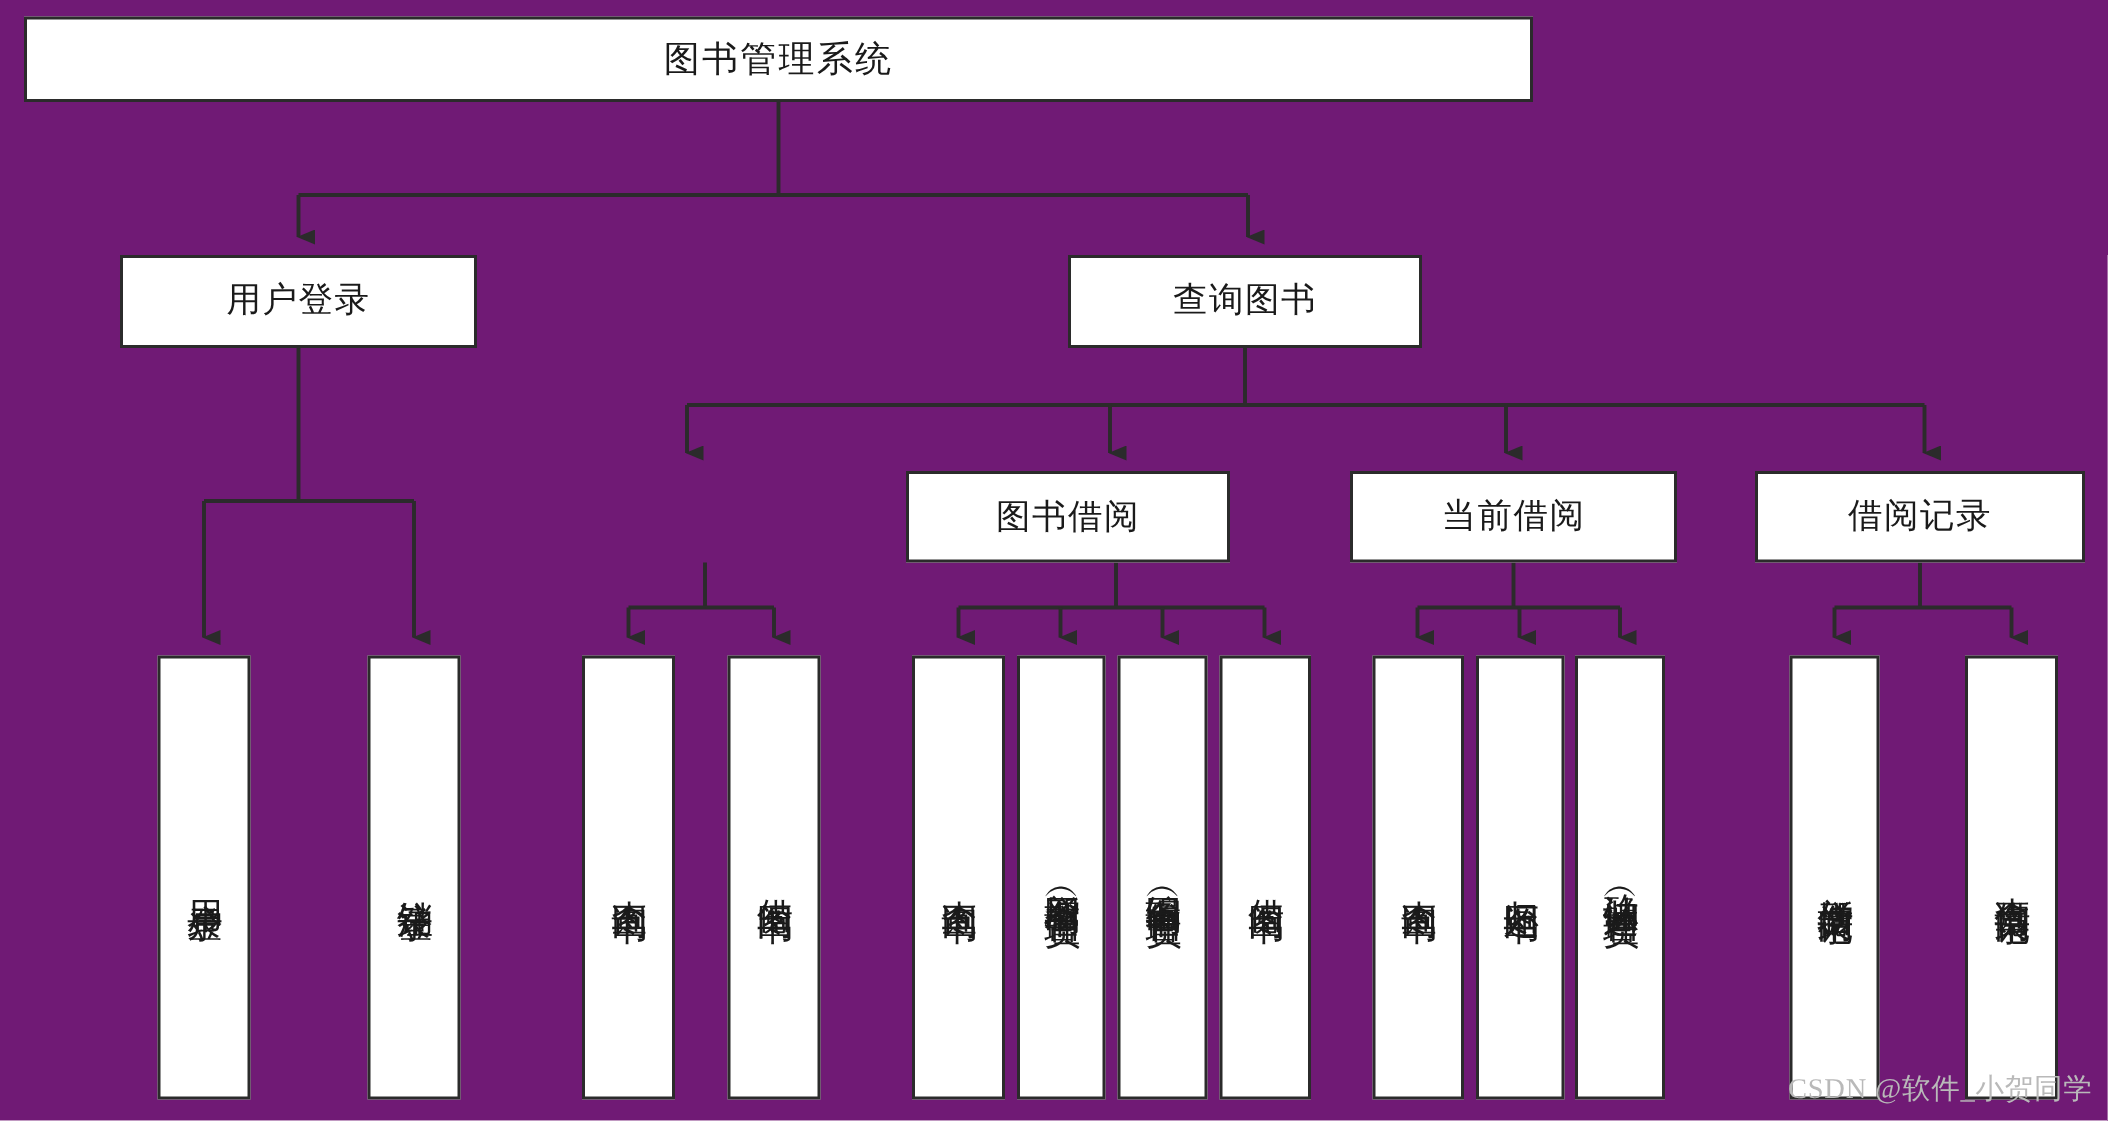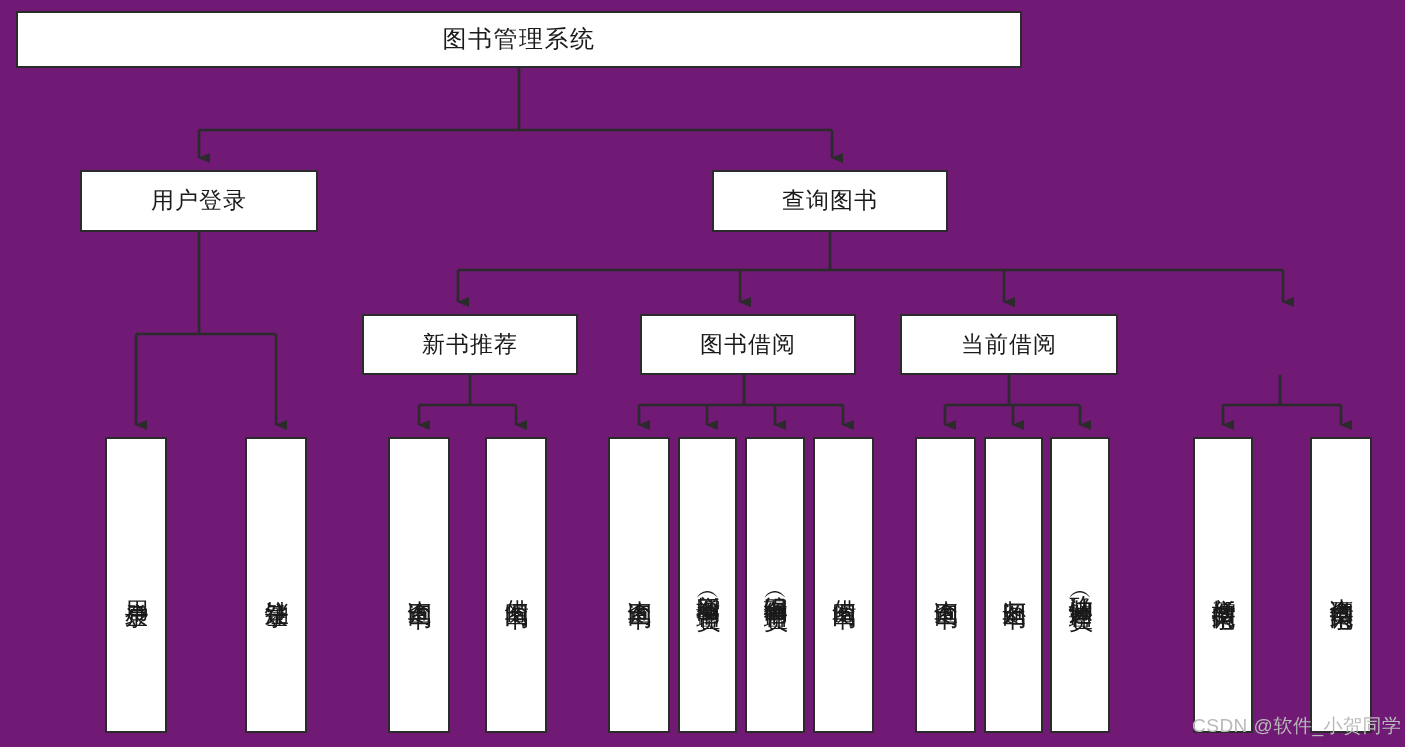--- a/index.html
+++ b/index.html
@@ -59,21 +59,21 @@
     max-height:272px;
   }
   .watermark{
     position:absolute;
     left:1192px;
     top:713px;
     font-size:19px;
     color:#b9b9b9;
     white-space:nowrap;
     letter-spacing:0.5px;
-    font-family:Liberation Sans, sans-serif;
+    font-family:Liberation Serif, serif;
   }
 </style>
 </head>
 <body>
 
 <div id="canvas">
 
   <svg id="wires" viewBox="0 0 1405 747" xmlns="http://www.w3.org/2000/svg">
     <defs>
       <marker id="arrow" markerWidth="10" markerHeight="12" refX="5" refY="11" orient="auto" markerUnits="userSpaceOnUse">
@@ -128,28 +128,28 @@
     <span class="lbl">图书管理系统</span>
   </div>
 
   <div class="node h-node" style="left:80px;top:170px;width:238px;height:62px;">
     <span class="lbl">用户登录</span>
   </div>
   <div class="node h-node" style="left:712px;top:170px;width:236px;height:62px;">
     <span class="lbl">查询图书</span>
   </div>
 
-  <div class="node h-node" style="left:362px;top:314px;width:216px;height:61px;">
-    <span class="lbl">新书推荐</span>
-  </div>
-  <div class="node h-node" style="left:640px;top:314px;width:216px;height:61px;font-family:Liberation Serif, serif;">
+  <div class="node h-node" style="left:604px;top:314px;width:216px;height:61px;font-family:Liberation Serif, serif;">
     <span class="lbl">图书借阅</span>
   </div>
   <div class="node h-node" style="left:900px;top:314px;width:218px;height:61px;align-items:center;">
     <span class="lbl">当前借阅</span>
+  </div>
+  <div class="node h-node" style="left:1170px;top:314px;width:220px;height:61px;">
+    <span class="lbl">借阅记录</span>
   </div>
 
   <div class="node v-node" style="left:105px;top:437px;width:62px;height:296px;">
     <span class="lbl">用户登录</span>
   </div>
   <div class="node v-node" style="left:245px;top:437px;width:62px;height:296px;">
     <span class="lbl">注销登录</span>
   </div>
   <div class="node v-node" style="left:388px;top:437px;width:62px;height:296px;">
     <span class="lbl">查询图书</span>

